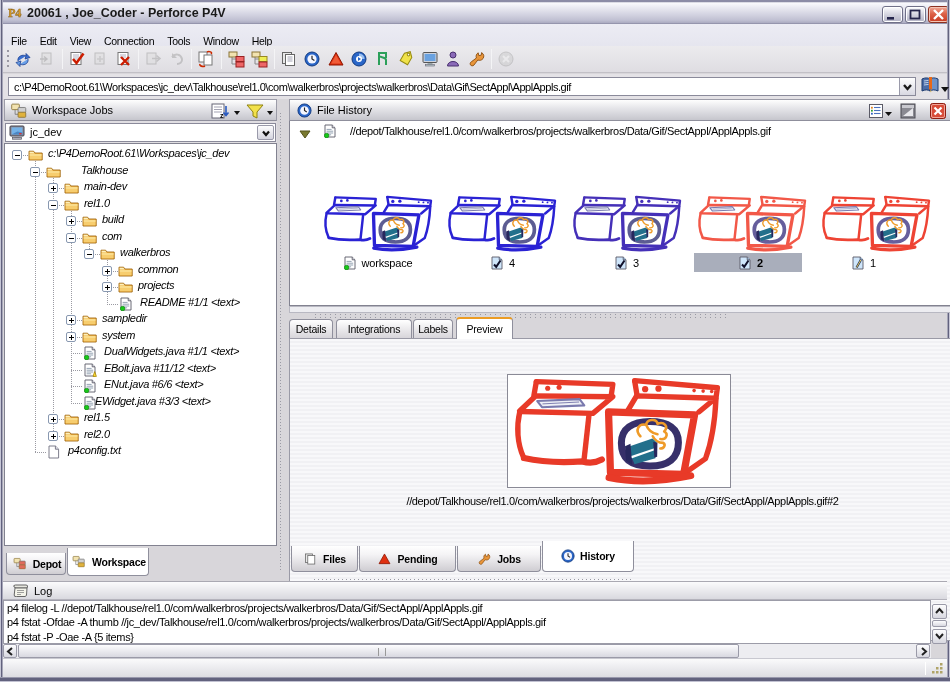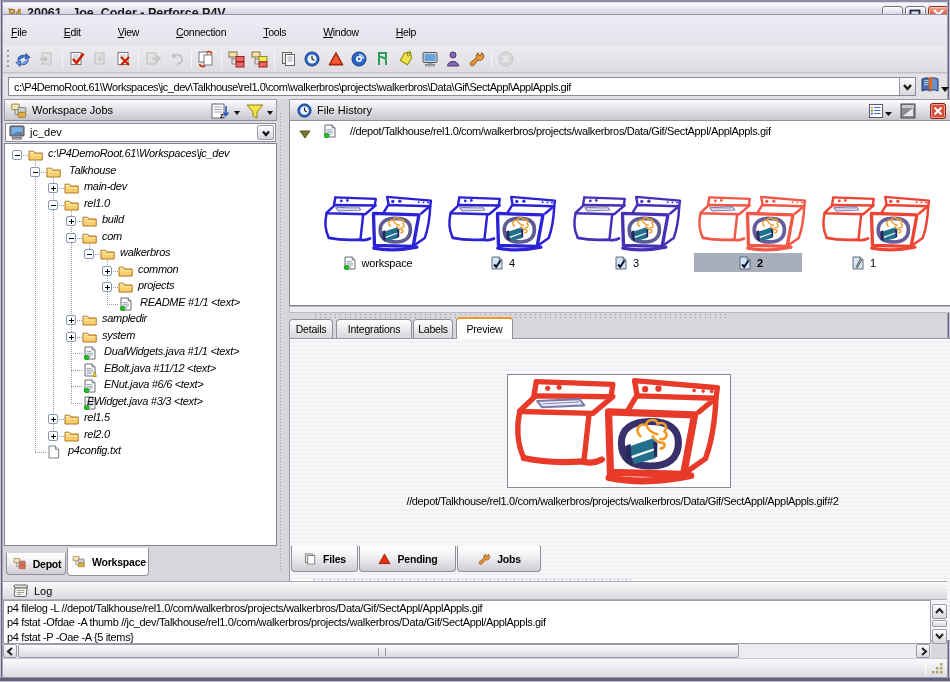--- a/index.html
+++ b/index.html
@@ -9,21 +9,21 @@
 #frame-right { position:absolute; right:0; top:0; width:3px; height:682px; background:linear-gradient(270deg,#c6c6d6 0 1px,#62627e 1px 2px,#a6a6b8 2px 3px); }
 #frame-bottom { position:absolute; left:0; bottom:0; width:950px; height:5px; background:linear-gradient(0deg,#c2c2d2 0 1px,#62627e 1px 4px,#9898ac 4px 5px); }
 
 #title { position:absolute; left:1px; top:1px; width:948px; height:24px; background:linear-gradient(180deg,#70708c 0%,#fafafd 8%,#ececf3 25%,#d4d4e2 55%,#c0c0d2 80%,#a4a4bb 95%,#8a8aa4 100%); }
 #title .txt { position:absolute; left:26px; top:5px; font-size:12.5px; font-weight:bold; color:#1a1a1a; letter-spacing:0; }
 #p4logo { position:absolute; left:7px; top:4px; width:15px; height:15px; }
 .wbtn { position:absolute; top:5px; width:21px; height:17px; border:1px solid #707088; border-radius:3px; background:linear-gradient(180deg,#fcfcfe,#d0d0dc 55%,#b2b2c4); box-shadow:inset 0 0 0 1px #fff; }
 #btn-min { left:881px; } #btn-max { left:904px; }
 #btn-close { left:927px; width:21px; background:linear-gradient(180deg,#f0a896,#dd6248 45%,#c83a22); border-color:#8c3020; box-shadow:inset 0 0 0 1px #f4c4b4; }
 
-#menu { position:absolute; left:3px; top:14px; width:944px; height:36px; background:linear-gradient(180deg,#ececf4,#e2e2ec); border-top:1px solid #9595ad; border-bottom:1px solid #b6b6c6; display:flex; align-items:center; letter-spacing:0;gap:24px; }
+#menu { position:absolute; left:3px; top:23px; width:944px; height:36px; background:linear-gradient(180deg,#ececf4,#e2e2ec); border-top:1px solid #9595ad; border-bottom:1px solid #b6b6c6; display:flex; align-items:center; letter-spacing:0; }
 #menu span { margin:0 6.5px; font-size:10.5px; letter-spacing:-0.3px; } #menu span:first-child { margin-left:8px; }
 #menu u { text-decoration:underline; }
 
 #toolbar { position:absolute; left:3px; top:46px; width:944px; height:27px; background:linear-gradient(180deg,#ecebee,#dfdde2); border-bottom:1px solid #c2c0c6; display:flex; align-items:center; }
 .tbi { width:23.5px; height:18px; display:flex; align-items:center; justify-content:center; flex:0 0 auto; }
 .tsep { width:1px; height:20px; background:#b0aeb6; border-right:1px solid #f4f4f6; margin:0 2.5px; flex:0 0 auto; }
 .grip { width:7px; height:20px; margin-left:2px; background:radial-gradient(circle 1px at 3px 2px,#9a98a2 90%,transparent), radial-gradient(circle 1px at 3px 7px,#9a98a2 90%,transparent), radial-gradient(circle 1px at 3px 12px,#9a98a2 90%,transparent), radial-gradient(circle 1px at 3px 17px,#9a98a2 90%,transparent); flex:0 0 auto; }
 
 #addr { position:absolute; left:3px; top:74px; width:944px; height:25px; background:#e4e2e6; }
 #addr .field { position:absolute; left:5px; top:3px; width:908px; height:19px; background:#fff; border:1px solid #8a8a9a; }
@@ -373,21 +373,21 @@
       <div class="doth" style="left:30px;top:28px;width:11px"></div>
       <div class="ebox" style="left:25px;top:23px">
         <div class="mln"></div>
       </div>
       <div class="tic" style="left:41px;top:21px"><svg width="15" height="13" viewBox="0 0 15 13">
 <path d="M1 3.2 L5.6 3.2 L7 5 L14.2 5 L14.2 12 L1 12 Z" fill="#eeb041" stroke="#a06a14" stroke-width="0.9"></path>
 <path d="M1.6 3.8 L5.3 3.8 L6.6 5.5 L1.6 5.5 Z" fill="#fdf0bb"></path>
 <path d="M1.7 11.3 L1.7 5.9 L13.5 5.9 L13.5 11.3 Z" fill="#f7cd6e"></path>
 <path d="M1.7 7 L13.5 7" stroke="#fbe398" stroke-width="1.4"></path>
 </svg></div>
-      <div class="trow" style="left:64px;top:20px">Talkhouse</div>
+      <div class="trow" style="left:76px;top:20px">Talkhouse</div>
       <div class="doth" style="left:48px;top:44px;width:11px"></div>
       <div class="ebox" style="left:43px;top:39px">
         <div class="mln"></div>
         <div class="pln"></div>
       </div>
       <div class="tic" style="left:59px;top:37px"><svg width="15" height="13" viewBox="0 0 15 13">
 <path d="M1 3.2 L5.6 3.2 L7 5 L14.2 5 L14.2 12 L1 12 Z" fill="#eeb041" stroke="#a06a14" stroke-width="0.9"></path>
 <path d="M1.6 3.8 L5.3 3.8 L6.6 5.5 L1.6 5.5 Z" fill="#fdf0bb"></path>
 <path d="M1.7 11.3 L1.7 5.9 L13.5 5.9 L13.5 11.3 Z" fill="#f7cd6e"></path>
 <path d="M1.7 7 L13.5 7" stroke="#fbe398" stroke-width="1.4"></path>
@@ -543,21 +543,21 @@
 <path d="M1 1 L8.2 1 L11 3.8 L11 13 L1 13 Z" fill="#fff" stroke="#5a5a68" stroke-width="0.9"></path>
 <path d="M8.2 1 L8.2 3.8 L11 3.8" fill="#e8e8ee" stroke="#5a5a68" stroke-width="0.9"></path>
           <g stroke="#8899aa" stroke-width="0.9">
             <path d="M2.6 5.4 h5"></path>
             <path d="M2.6 7.2 h6.6"></path>
             <path d="M2.6 9 h6.6"></path>
             <path d="M2.6 10.8 h4.5"></path>
           </g>
           <circle cx="2.6" cy="11.6" r="2.3" fill="#18c818" stroke="#0a7d0a" stroke-width="0.6"></circle>
         </svg></div>
-      <div class="trow" style="left:82px;top:251px">EWidget.java #3/3 &lt;text&gt;</div>
+      <div class="trow" style="left:90px;top:251px">EWidget.java #3/3 &lt;text&gt;</div>
       <div class="doth" style="left:48px;top:275px;width:11px"></div>
       <div class="ebox" style="left:43px;top:270px">
         <div class="mln"></div>
         <div class="pln"></div>
       </div>
       <div class="tic" style="left:59px;top:268px"><svg width="15" height="13" viewBox="0 0 15 13">
 <path d="M1 3.2 L5.6 3.2 L7 5 L14.2 5 L14.2 12 L1 12 Z" fill="#eeb041" stroke="#a06a14" stroke-width="0.9"></path>
 <path d="M1.6 3.8 L5.3 3.8 L6.6 5.5 L1.6 5.5 Z" fill="#fdf0bb"></path>
 <path d="M1.7 11.3 L1.7 5.9 L13.5 5.9 L13.5 11.3 Z" fill="#f7cd6e"></path>
 <path d="M1.7 7 L13.5 7" stroke="#fbe398" stroke-width="1.4"></path>
@@ -989,20 +989,27 @@
    <div class="btab" style="width:97px"><span class="bi">
           <svg width="15" height="14" viewBox="0 0 18 18">
             <path d="M9 2.5 L16 15 L2 15 Z" fill="#e03010" stroke="#8d1500"></path>
           </svg>
         </span>Pending</div>
    <div class="btab" style="width:84px"><span class="bi">
           <svg width="15" height="14" viewBox="0 0 18 18">
             <path d="M13.6 2.6 C16 4 16.4 6.6 15 8.6 C13.8 10.3 11.6 10.8 9.8 10 L6 15 C5 16.4 2.6 16 2.2 14.2 C2 13 2.6 12.2 3.6 11.6 L8.4 8 C7.6 6 8.4 3.8 10.2 2.8 L10.8 5.6 L13.2 5.2 Z" fill="#e8953a" stroke="#8a4d10" stroke-width="0.9"></path>
           </svg>
         </span>Jobs</div>
+   <div class="btab active" style="width:92px"><span class="bi">
+          <svg width="14" height="14" viewBox="0 0 16 16">
+<circle cx="8" cy="8" r="7" fill="#2a66c8" stroke="#123a80" stroke-width="1"></circle>
+<circle cx="8" cy="8" r="4.6" fill="#f4f6ff"></circle>
+<path d="M8 4.8 V8 L10.4 9.6" stroke="#222" stroke-width="1.2" fill="none"></path>
+</svg>
+        </span>History</div>
  </div>
 </div>
 
 <div id="log">
  <div id="loghdr">
       <span style="margin-left:8px;display:flex">
         <svg width="18" height="14" viewBox="0 0 18 14">
 <path d="M3 3 Q2 1 4.5 1 L15 1 Q17 1 16.5 3 L16 4 L5 4 Z" fill="#e8e8e0" stroke="#666"></path>
 <path d="M4 4 L3.2 11 Q3 13 5.5 12.5 L14 12.5 Q16 12 15.6 10 L16 4 Z" fill="#f4f4ea" stroke="#666"></path>
 <g stroke="#888" stroke-width="0.8">

